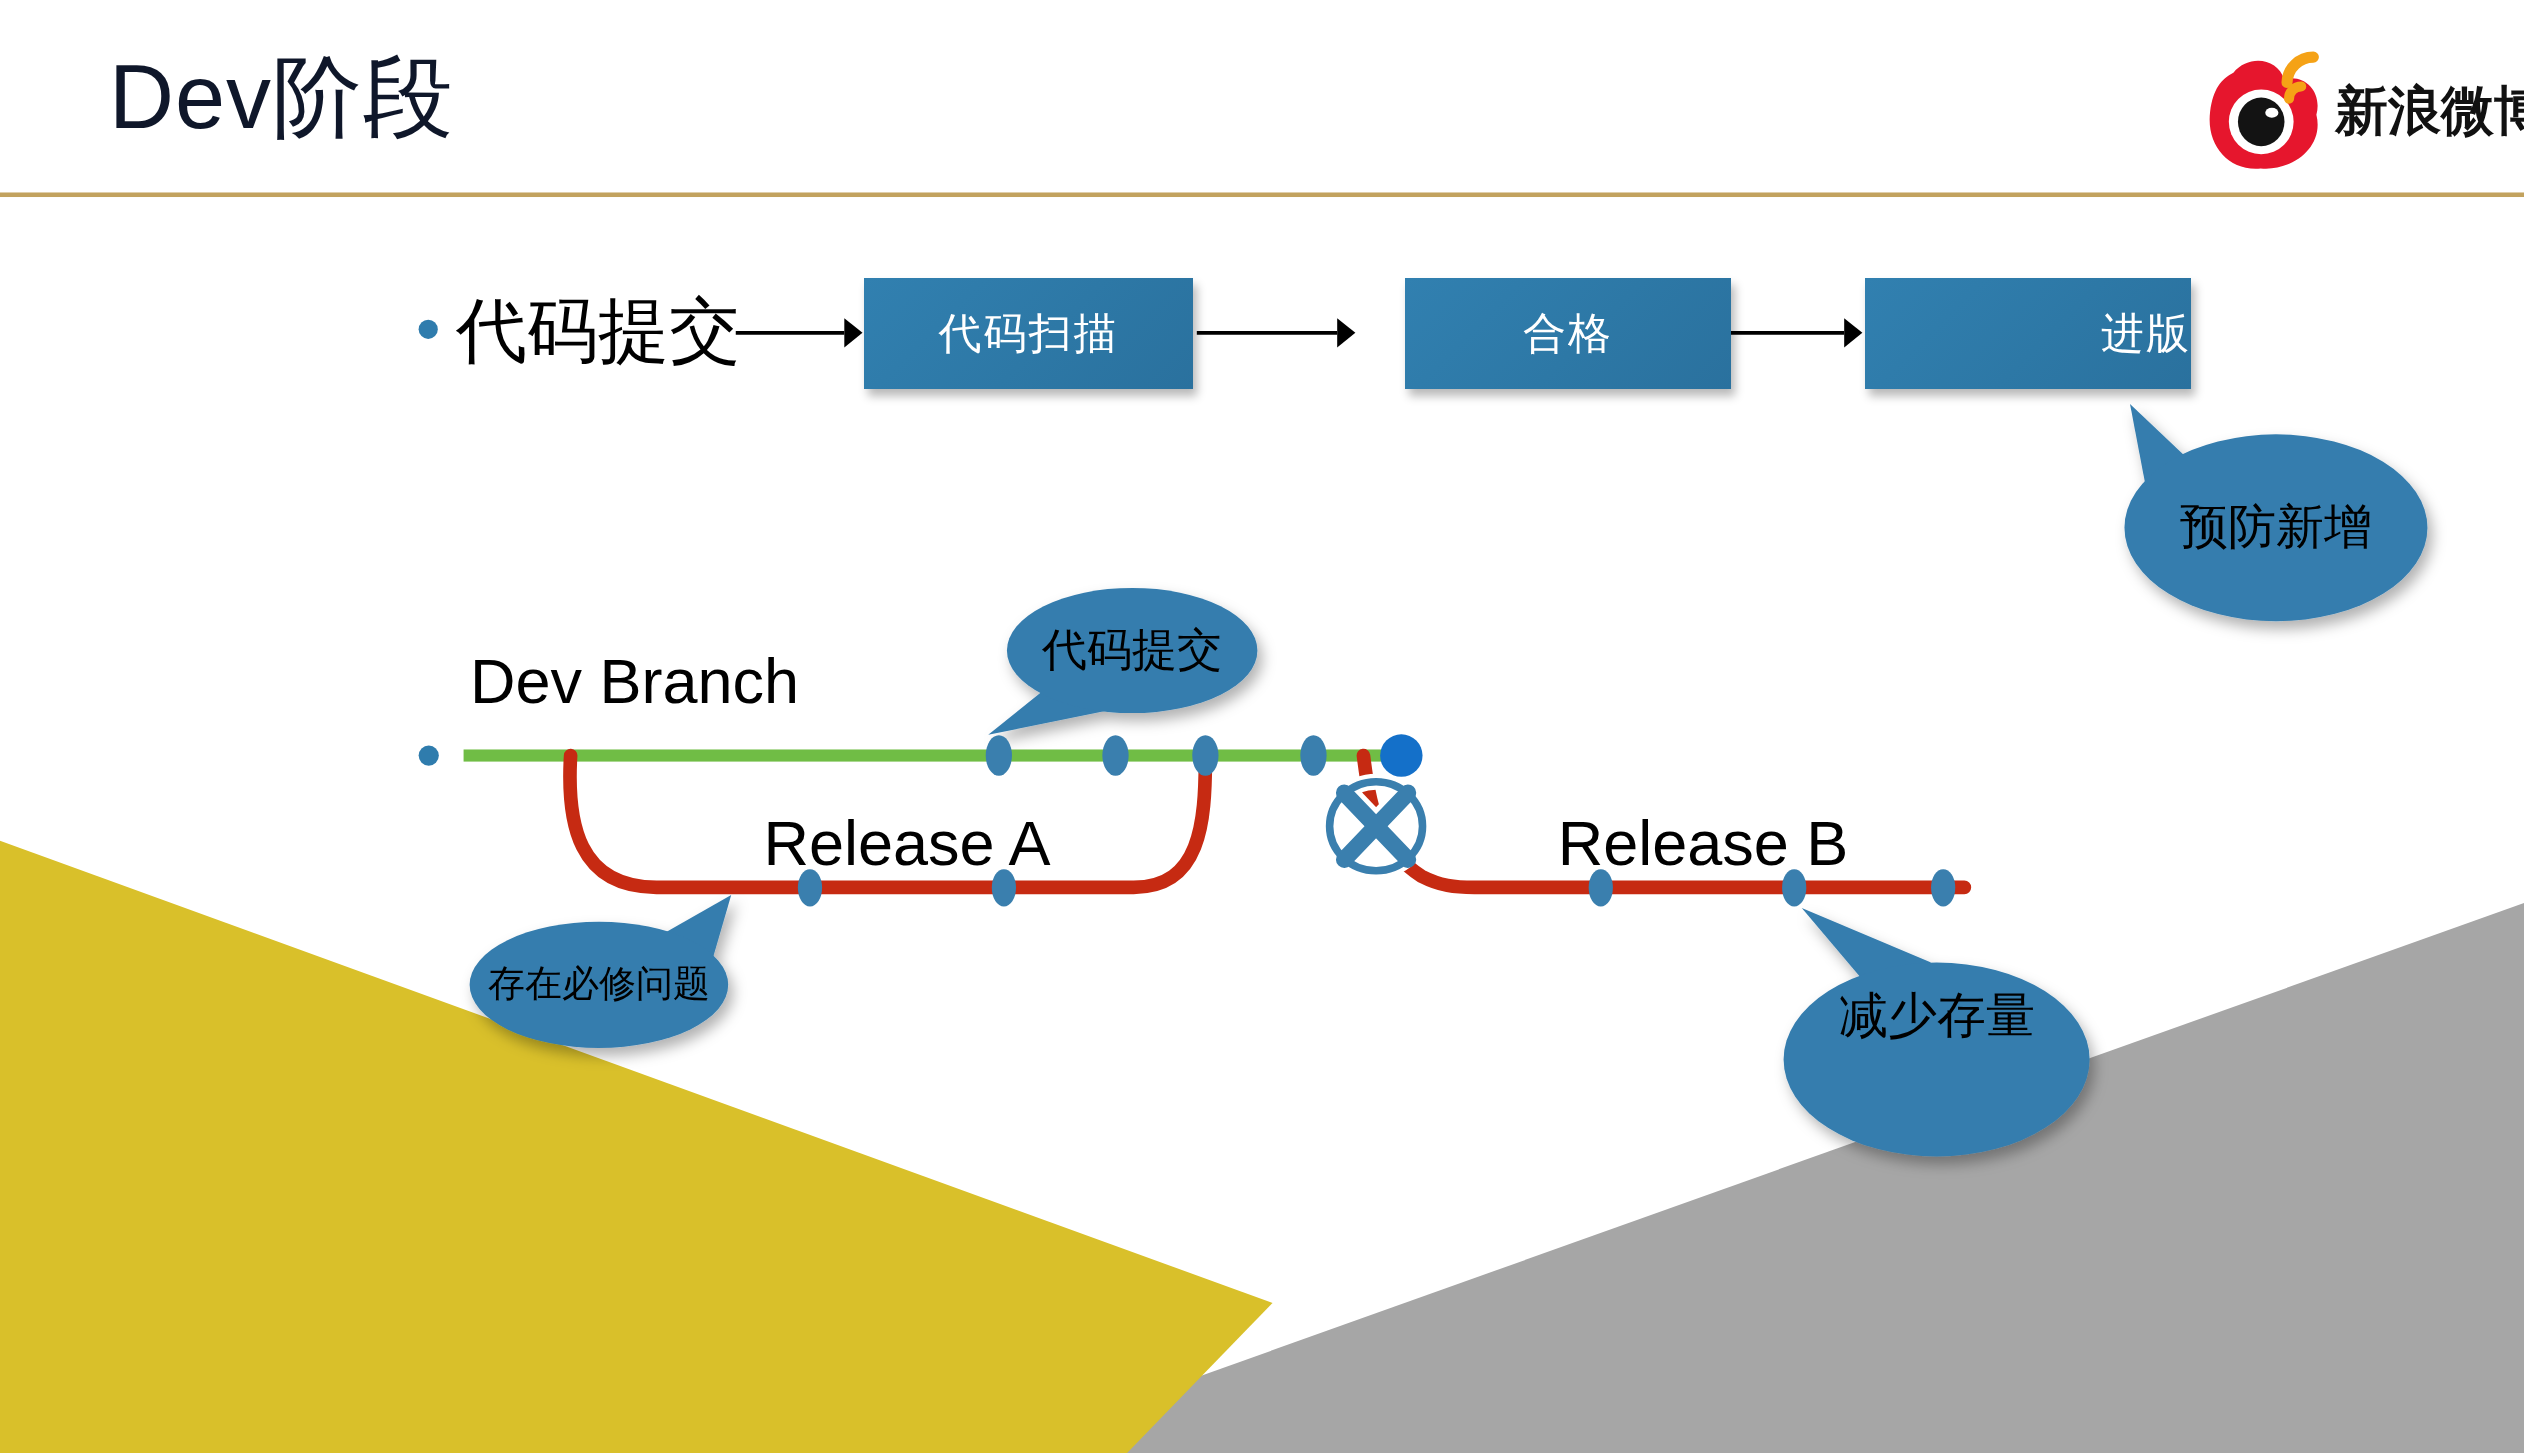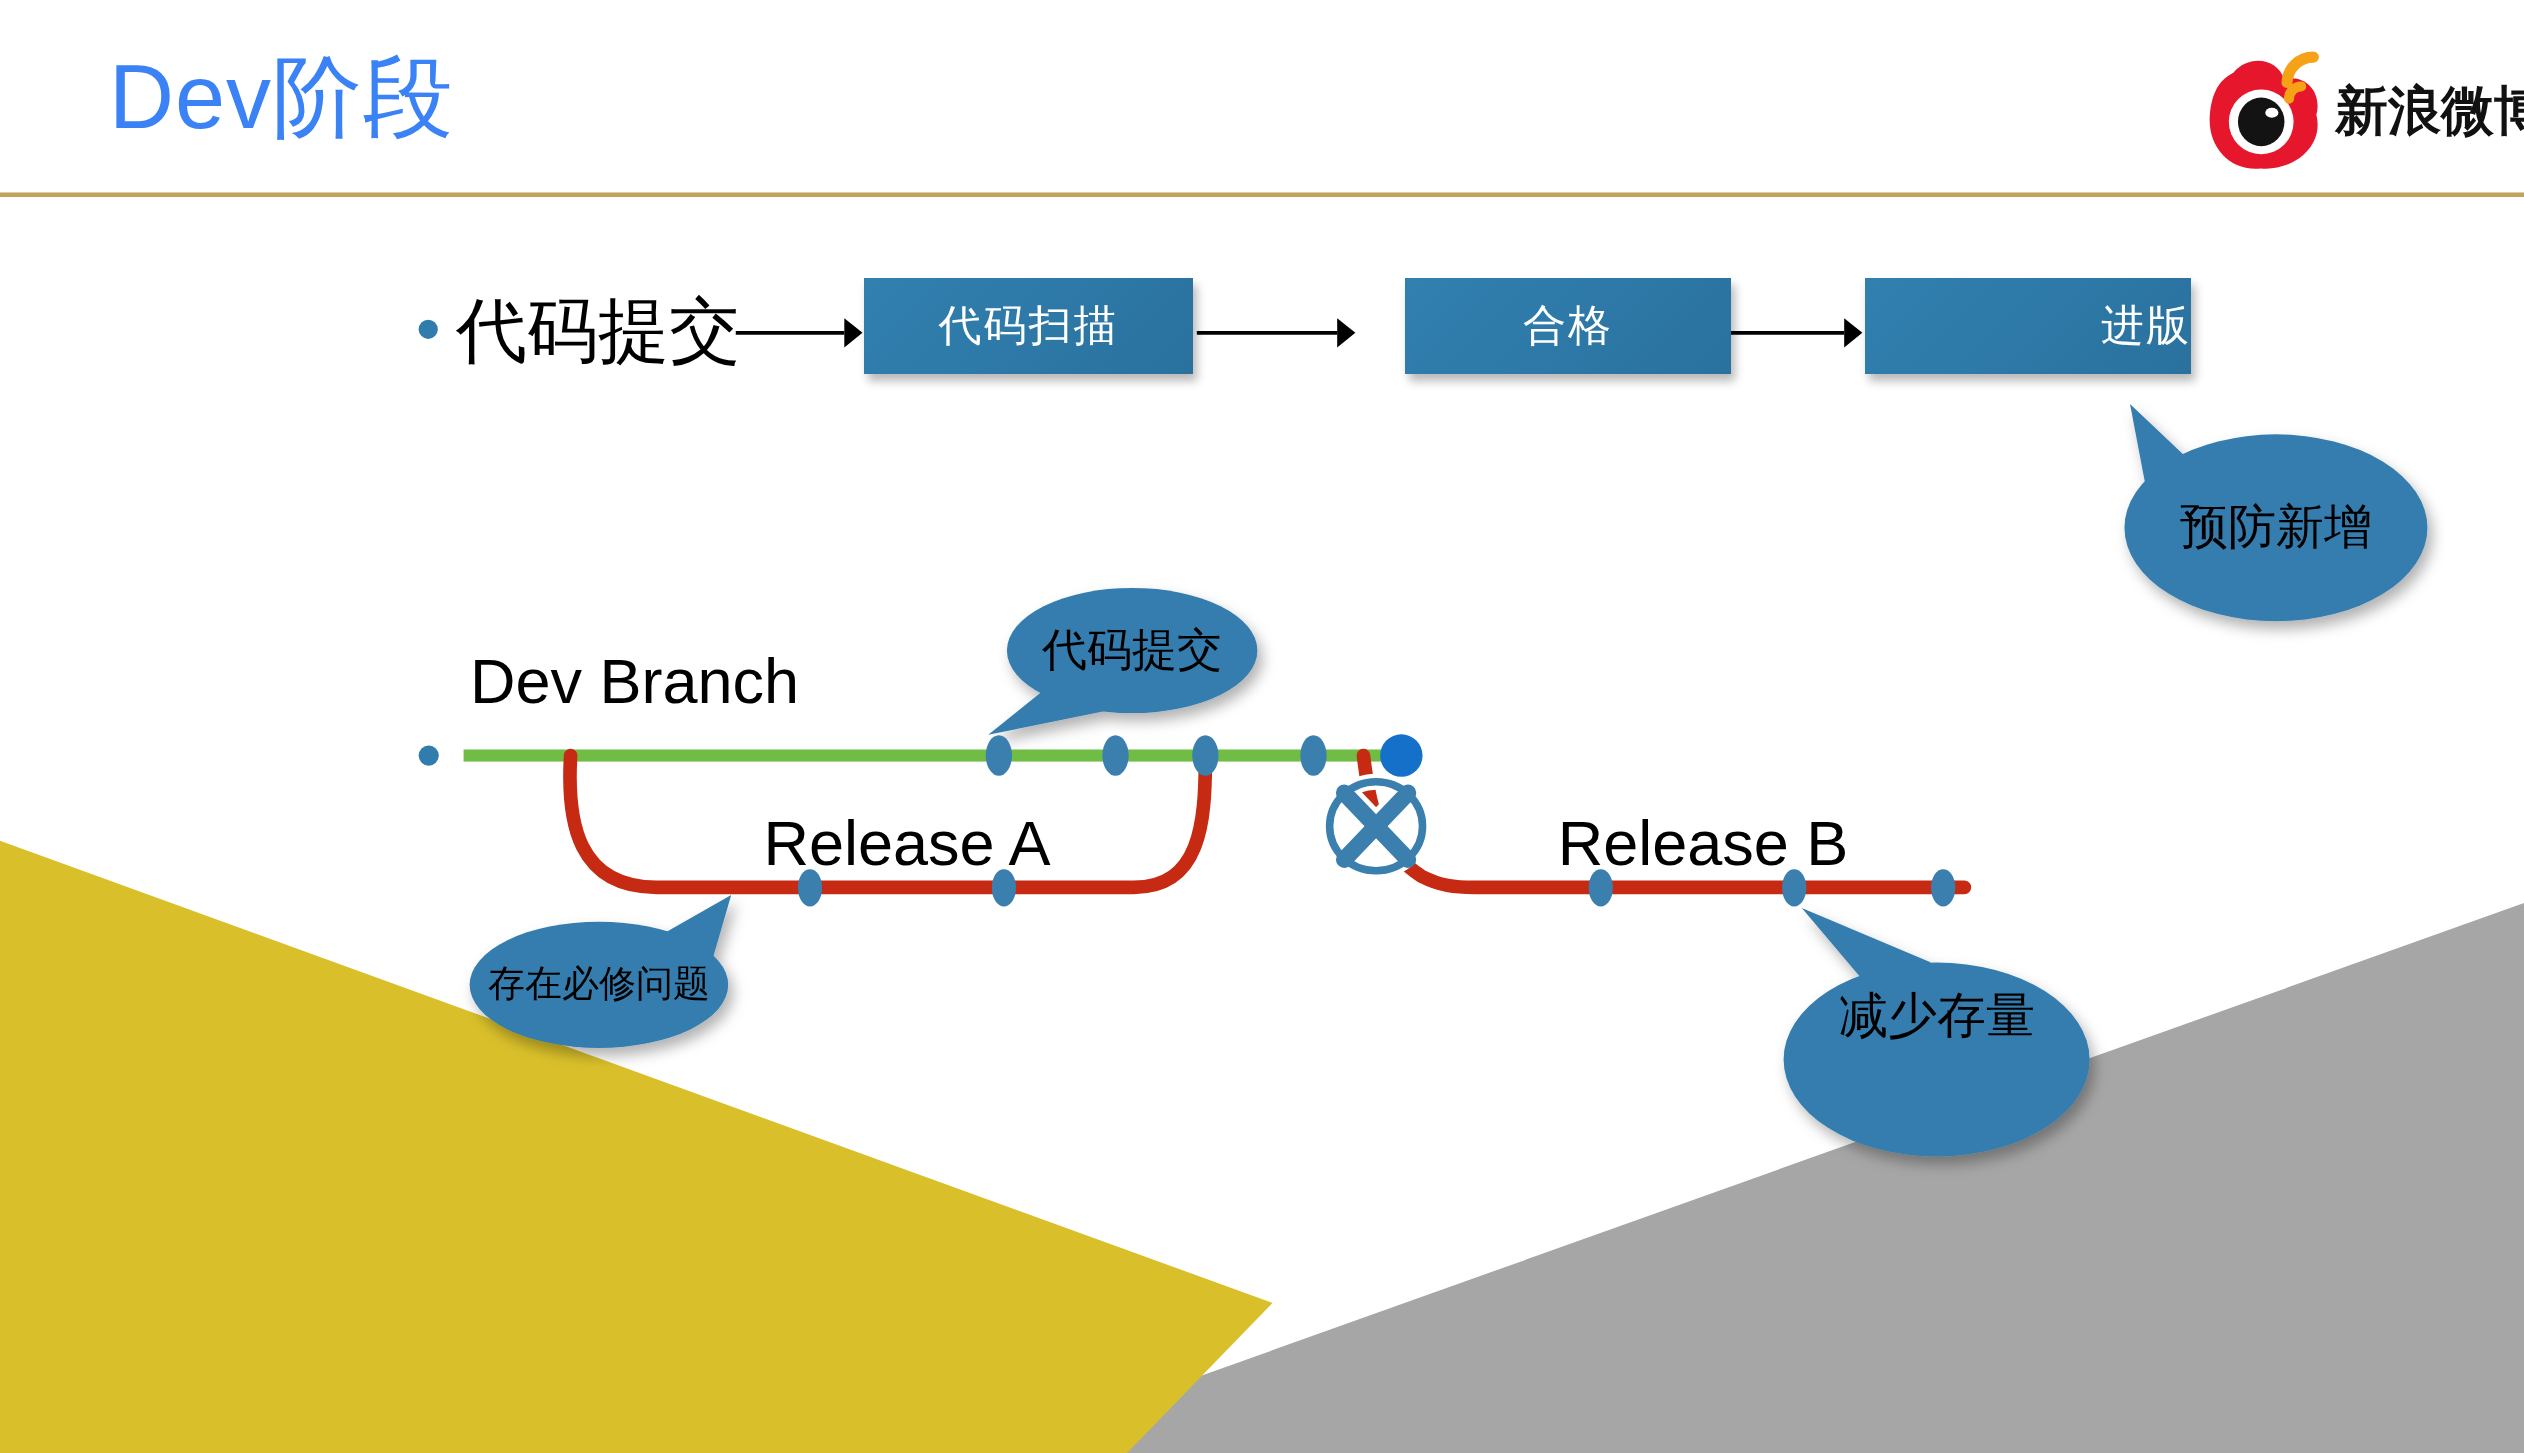--- a/index.html
+++ b/index.html
@@ -8,29 +8,29 @@
     width:2585px;height:1454px;
     overflow:hidden;
     background:#ffffff;
     font-family:"Liberation Sans","DejaVu Sans",sans-serif;
   }
   .abs{position:absolute;}
   #bg-svg{position:absolute;left:0;top:0;width:2585px;height:1454px;}
 
   .slide-title{
     left:109px;top:48px;
-    font-size:90px;font-weight:300;color:#3b82f6;line-height:1.1;
+    font-size:90px;font-weight:300;color:#0f172a;line-height:1.1;
     letter-spacing:1px;white-space:nowrap;
   }
   .bullet-label{
     left:456px;top:292px;
     font-size:71px;font-weight:400;color:#000;line-height:1.1;white-space:nowrap;
   }
   .step-box{
-    position:absolute;top:278px;height:96px;
+    position:absolute;top:278px;height:111px;
     background:linear-gradient(135deg,#3180b0 0%,#2d78a6 55%,#2a719e 100%);
     box-shadow:4px 7px 9px rgba(0,0,0,0.28);
     display:flex;align-items:center;justify-content:center;
   }
   .step-box span{color:#ffffff;font-size:43px;font-weight:400;letter-spacing:2px;white-space:nowrap;}
   .branch-label{
     font-size:63px;font-weight:300;color:#000;line-height:1;white-space:nowrap;
   }
   .centered{transform:translate(-50%,-50%);}
   .bubble-label{

